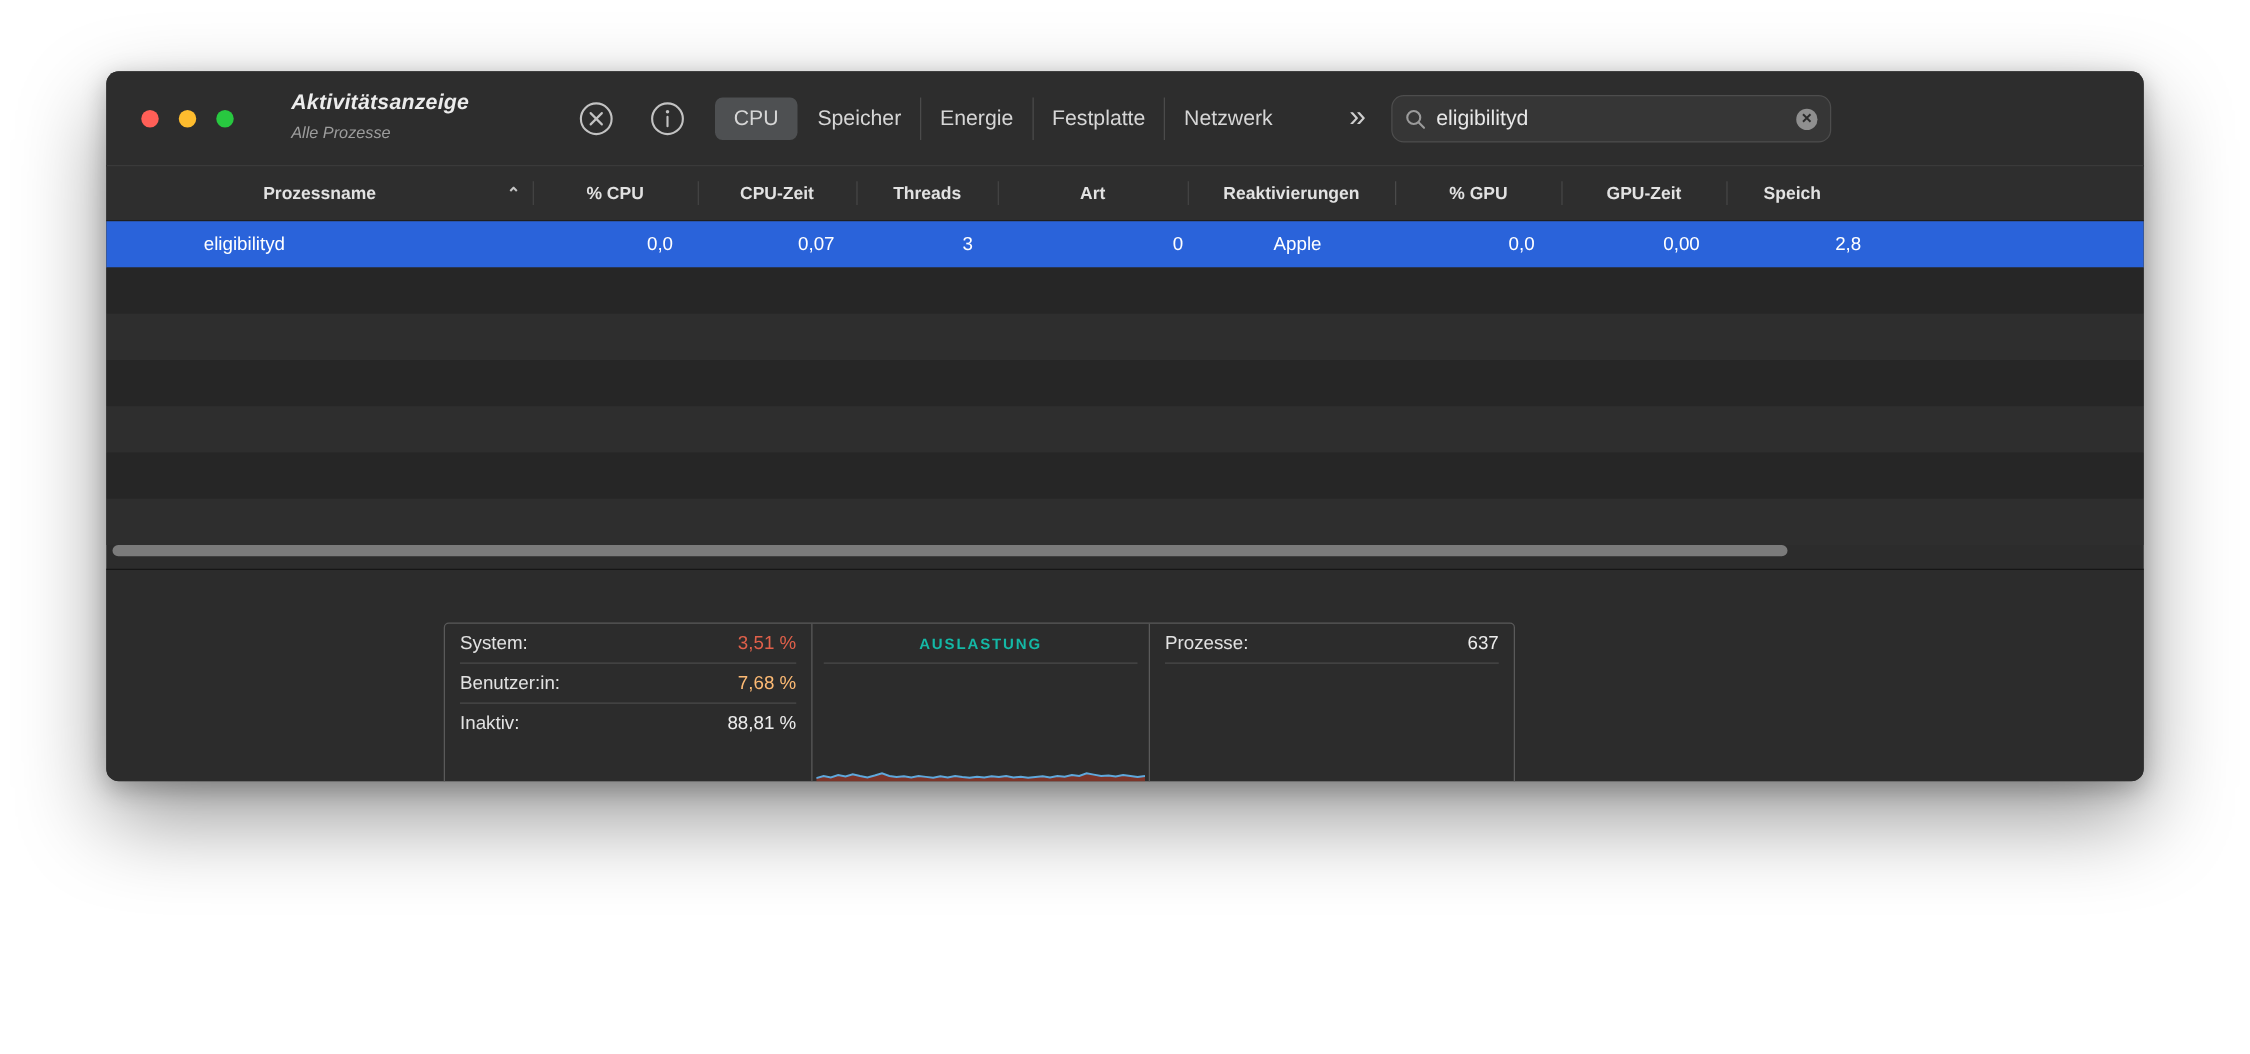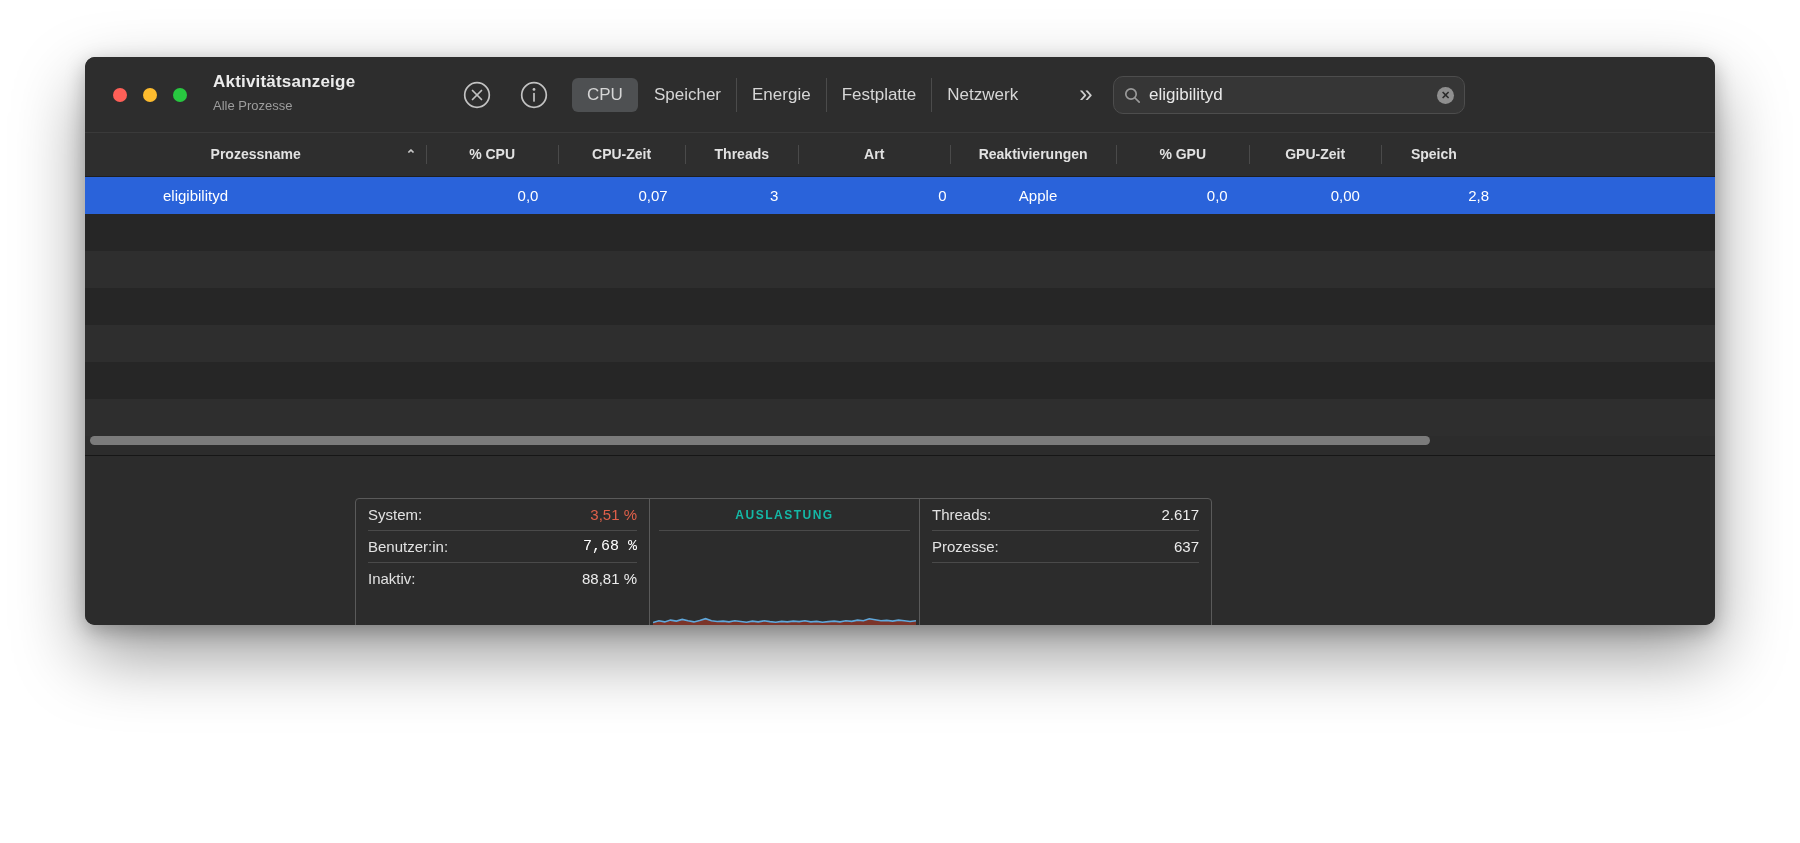--- a/index.html
+++ b/index.html
@@ -7,21 +7,21 @@
 
   .window{position:absolute;left:85px;top:57px;width:1630px;height:568px;background:#2c2c2c;
     border-radius:10px;box-shadow:0 30px 70px rgba(0,0,0,0.40),0 6px 20px rgba(0,0,0,0.25);overflow:hidden;}
 
   
   .titlebar{position:absolute;top:0;left:0;right:0;height:75px;background:#2d2d2d;border-bottom:1px solid #1c1c1c;}
   .tl{position:absolute;top:31px;width:14px;height:14px;border-radius:50%;}
   .tl.red{left:28px;background:#ff5f57;}
   .tl.yellow{left:58px;background:#febc2e;}
   .tl.green{left:88px;background:#28c840;}
-  .titleblock{position:absolute;left:128px;top:15px;}
+  .titleblock{position:absolute;left:148px;top:15px;font-style:italic;}
   .wtitle{font-size:17px;font-weight:bold;color:#ececec;letter-spacing:.2px;}
   .wsub{font-size:13px;color:#9d9d9d;margin-top:6px;}
 
   .tb-icon{position:absolute;top:23px;width:30px;height:30px;color:#c2c2c2;cursor:default;}
   .tb-icon svg{display:block;}
   .icon-stop{left:377px;}
   .icon-info{left:434px;}
 
   .tabs{position:absolute;left:487px;top:21px;display:flex;align-items:stretch;height:34px;}
   .tab{display:flex;align-items:center;padding:0 15px;font-size:17px;color:#d6d6d6;white-space:nowrap;}
@@ -76,21 +76,21 @@
   .statbox{position:relative;height:100%;box-sizing:border-box;}
   .statbox + .statbox{border-left:1px solid #5a5a5a;}
   .box-left{width:293px;}
   .box-mid{width:270px;}
   .box-right{flex:1;}
   .stat-row{display:flex;justify-content:space-between;align-items:center;height:31px;margin:0 12px;
     font-size:15px;color:#e2e2e2;}
   .stat-row.lined{border-bottom:1px solid #4a4a4a;gap:36px;}
   .stat-val{text-align:right;color:#ececec;}
   .stat-val.red{color:#e0604a;}
-  .stat-val.blue{color:#ffffff;font-family:Liberation Mono, monospace;}
+  .stat-val.blue{color:#fdba74;}
   .load-title{height:31px;line-height:33px;margin:0 9px;text-align:center;font-size:12px;font-weight:bold;
     letter-spacing:1.5px;color:#14b8a6;border-bottom:1px solid #4a4a4a;}
   .load-graph{position:absolute;left:3px;right:3px;bottom:2px;height:20px;}
 </style>
 </head>
 <body>
 
 <div class="stage">
   <div class="window">
 
@@ -198,24 +198,20 @@
           <div class="load-title">AUSLASTUNG</div>
           <div class="load-graph"><svg width="100%" height="20" viewBox="0 0 264 20" preserveAspectRatio="none">
                 <polygon points="0.0,14.5 5.9,12.8 11.7,13.9 17.6,12.1 23.5,13.1 29.3,11.4 35.2,12.8 41.1,13.9 46.9,12.4 52.8,10.7 58.7,12.8 64.5,13.5 70.4,13.1 76.3,13.9 82.1,12.8 88.0,13.5 93.9,14.2 99.7,13.1 105.6,13.9 111.5,12.8 117.3,13.6 123.2,14.2 129.1,13.4 134.9,13.9 140.8,13.1 146.7,13.6 152.5,12.8 158.4,13.9 164.3,13.4 170.1,14.2 176.0,13.6 181.9,13.1 187.7,13.9 193.6,12.8 199.5,13.4 205.3,12.1 211.2,12.8 217.1,10.7 222.9,11.7 228.8,12.8 234.7,12.4 240.5,13.1 246.4,12.1 252.3,12.8 258.1,13.5 264.0,12.8 264,19 0,19" fill="rgba(190,60,40,0.55)"></polygon>
                 <polyline points="0.0,14.5 5.9,12.8 11.7,13.9 17.6,12.1 23.5,13.1 29.3,11.4 35.2,12.8 41.1,13.9 46.9,12.4 52.8,10.7 58.7,12.8 64.5,13.5 70.4,13.1 76.3,13.9 82.1,12.8 88.0,13.5 93.9,14.2 99.7,13.1 105.6,13.9 111.5,12.8 117.3,13.6 123.2,14.2 129.1,13.4 134.9,13.9 140.8,13.1 146.7,13.6 152.5,12.8 158.4,13.9 164.3,13.4 170.1,14.2 176.0,13.6 181.9,13.1 187.7,13.9 193.6,12.8 199.5,13.4 205.3,12.1 211.2,12.8 217.1,10.7 222.9,11.7 228.8,12.8 234.7,12.4 240.5,13.1 246.4,12.1 252.3,12.8 258.1,13.5 264.0,12.8" fill="none" stroke="#5fa8dc" stroke-width="1.6"></polyline>
                 <rect x="0" y="18" width="264" height="2" fill="#cf4a33"></rect>
               </svg></div>
         </div>
 
         <div class="statbox box-right">
           <div class="stat-row lined">
-            <span>Threads:</span>
-            <span class="stat-val">2.617</span>
-          </div>
-          <div class="stat-row lined">
             <span>Prozesse:</span>
             <span class="stat-val">637</span>
           </div>
         </div>
 
       </div>
     </div>
 
   </div>
 </div>

